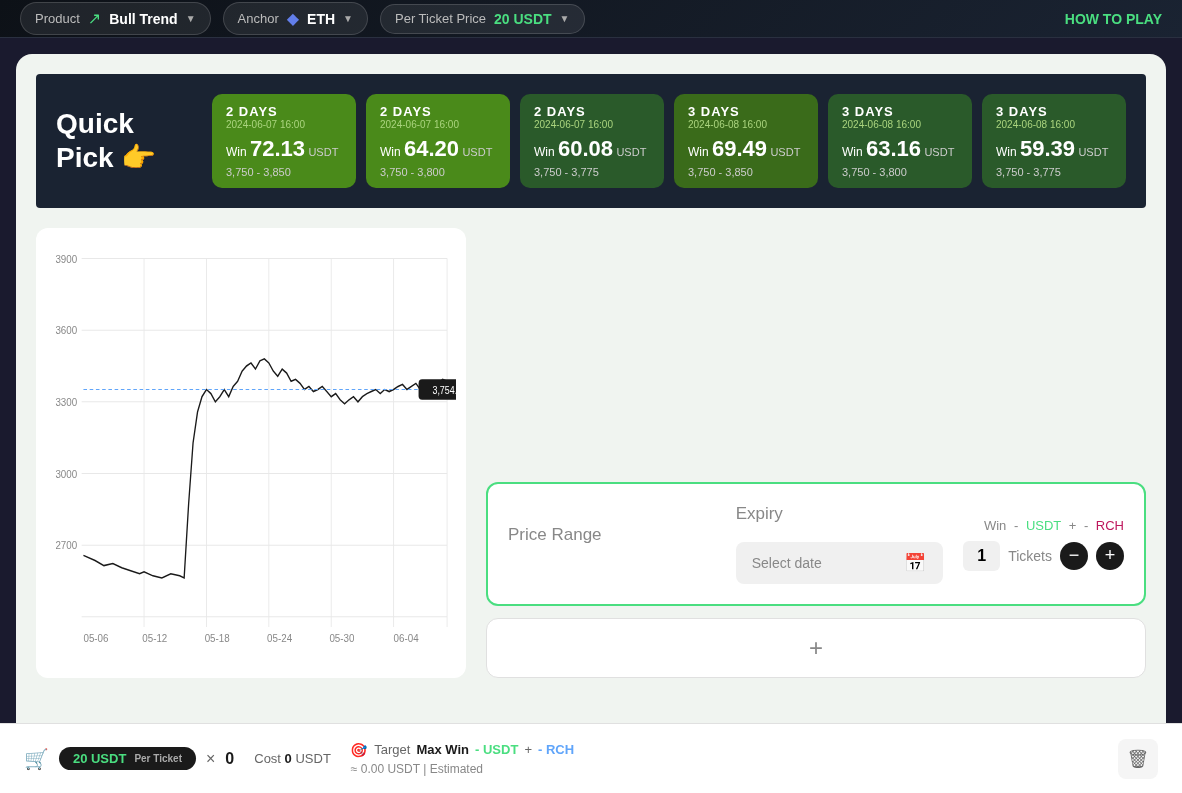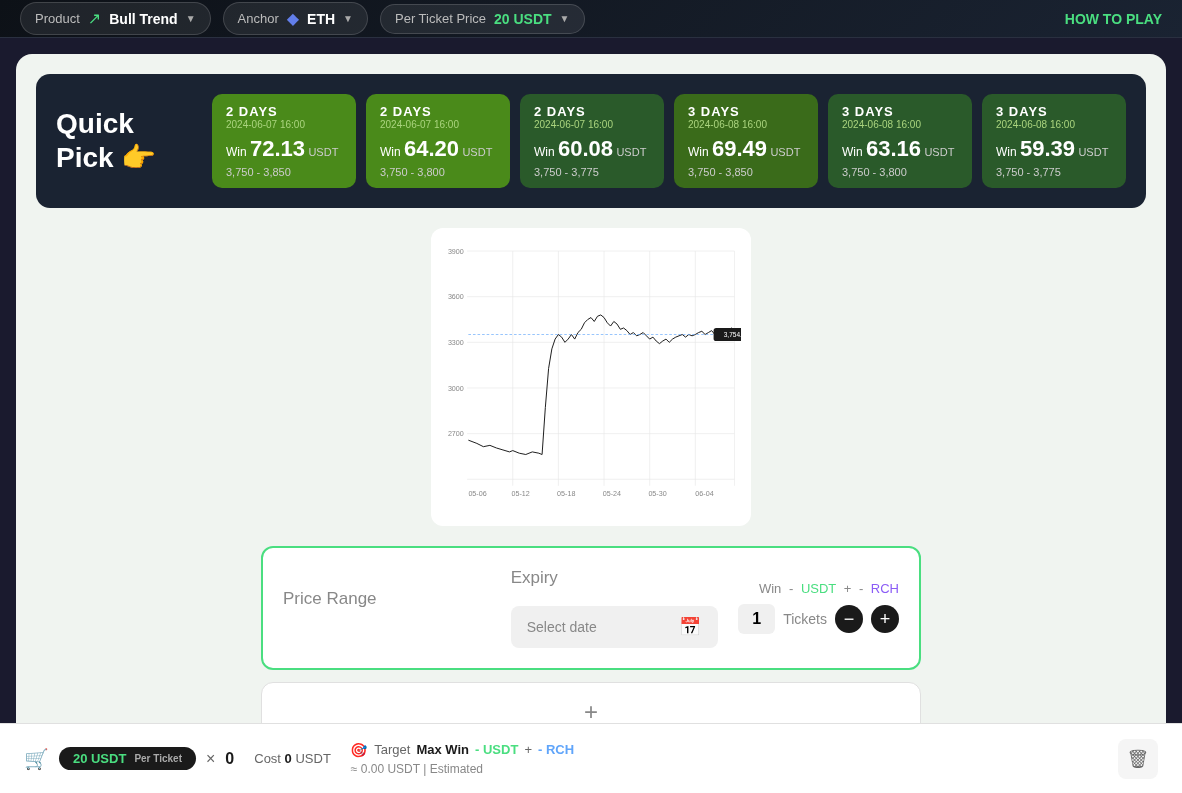--- a/index.html
+++ b/index.html
@@ -54,21 +54,21 @@
       background: #f0f4f0;
       margin: 16px;
       border-radius: 16px;
       padding: 20px;
       min-height: 720px;
     }
 
     
     .quick-pick-section {
       background: #1a2332;
-      border-radius: 14px;
+      border-radius: 4px;
       padding: 20px;
       display: flex;
       align-items: center;
       gap: 16px;
       margin-bottom: 20px;
     }
     .quick-pick-title {
       color: #fff;
       font-size: 28px;
       font-weight: 800;
@@ -117,22 +117,21 @@
     .pick-card-range {
       color: #ccc;
       font-size: 11px;
       margin-top: 4px;
     }
 
     
     .bottom-section {
       display: flex;
       gap: 20px;
-      align-items: center;
-      flex-direction: column;
+      align-items: flex-end;
     }
 
     
     .chart-container {
       flex: 1;
       background: #fff;
       border-radius: 12px;
       padding: 10px;
       height: 450px;
       position: relative;
@@ -195,21 +194,21 @@
       display: flex;
       align-items: center;
       justify-content: space-between;
     }
     .expiry-placeholder { color: #888; font-size: 14px; }
     .calendar-icon { color: #888; font-size: 18px; }
 
     .win-col { text-align: right; }
     .win-label { color: #888; font-size: 13px; margin-bottom: 8px; }
     .win-usdt { color: #4ade80; }
-    .win-rch { color: #8b5cf6; }
+    .win-rch { color: #be185d; }
 
     .tickets-row {
       display: flex;
       align-items: center;
       gap: 8px;
       justify-content: flex-end;
       margin-top: 8px;
     }
     .ticket-count {
       background: #f0f0f0;

